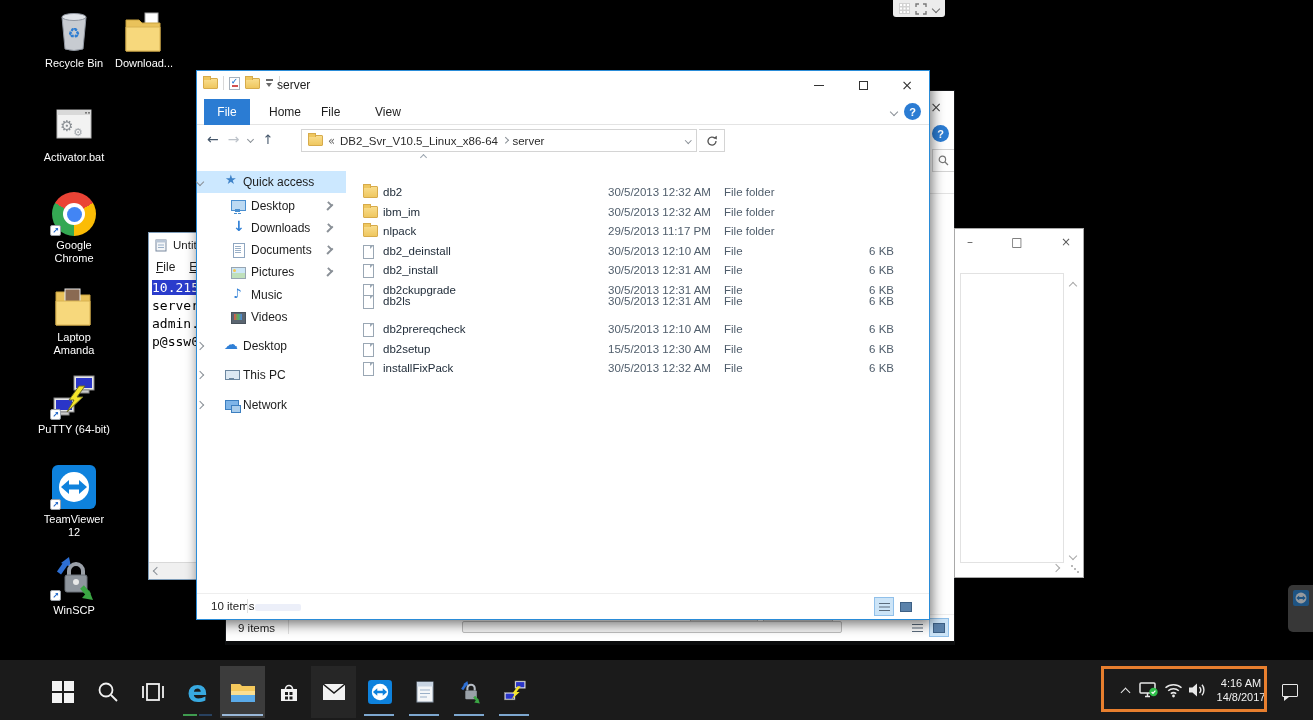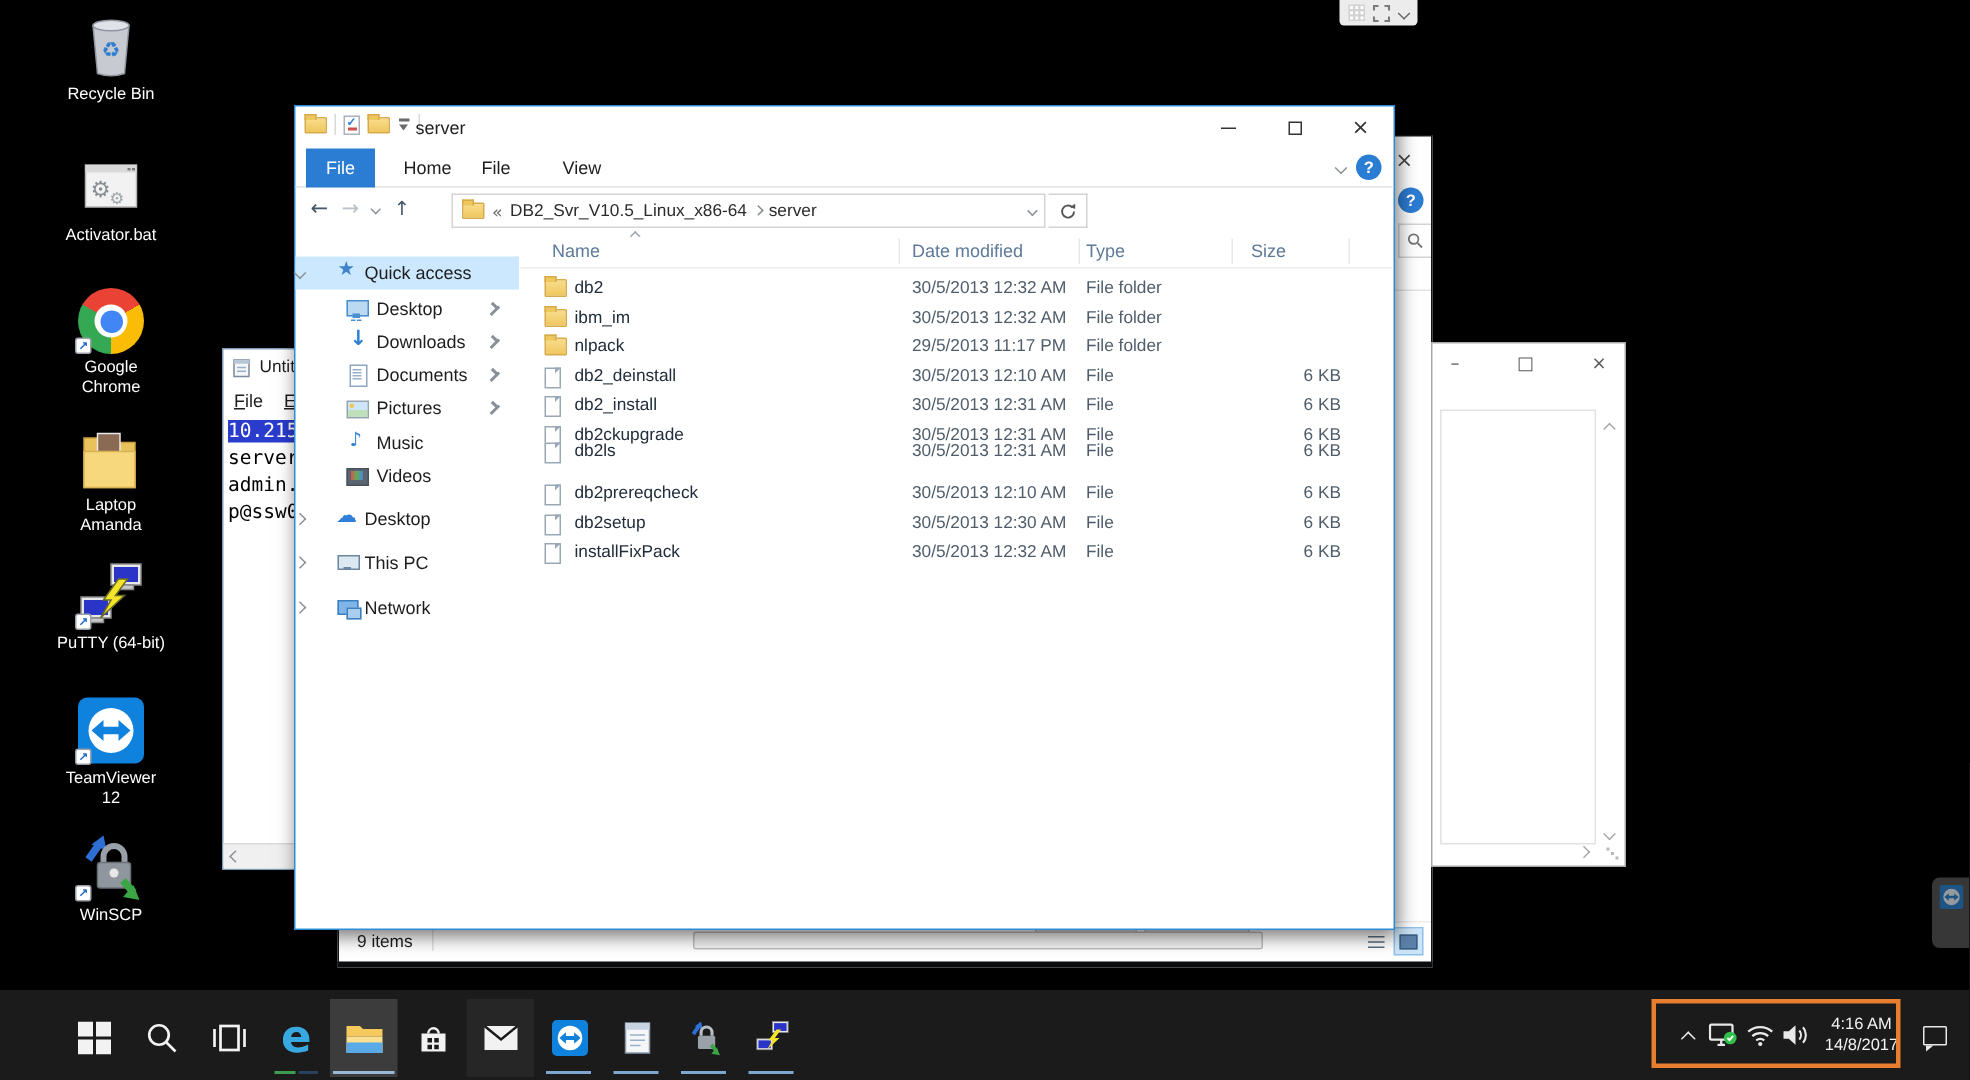--- a/index.html
+++ b/index.html
@@ -181,20 +181,30 @@
     <div class="art">
       <svg width="36" height="46" viewBox="0 0 36 46">
         <path d="M6 9 L30 9 L27 41 Q18 44 9 41 Z" fill="#c7cbd1" stroke="#9096a0"></path>
         <ellipse cx="18" cy="9" rx="12" ry="3.5" fill="#dfe3e8" stroke="#9096a0"></ellipse>
         <text x="18" y="30" text-anchor="middle" font-size="14" fill="#2e7dd2" font-family="DejaVu Sans">♻</text>
       </svg>
     </div>
     <div class="lbl">Recycle Bin</div>
   </div>
 
+  <div class="dicon" style="left:108px;top:6px">
+    <div class="art">
+      <svg width="42" height="44" viewBox="0 0 42 44">
+        <rect x="22" y="3" width="13" height="17" fill="#fff" stroke="#a8a8a8"></rect>
+        <path d="M3 10 h13 l3 3 h18 v28 h-34 z" fill="#e9c25b" stroke="#c9a23f"></path>
+        <path d="M3 17 h34 v24 h-34 z" fill="#f7d87c" stroke="#d8b252"></path>
+      </svg>
+    </div>
+    <div class="lbl">Download...</div>
+  </div>
 
   <div class="dicon" style="left:38px;top:100px">
     <div class="art">
       <svg width="40" height="42" viewBox="0 0 40 42">
         <rect x="3" y="4" width="34" height="28" fill="#f2f2f2" stroke="#b5b5b5"></rect>
         <rect x="3" y="4" width="34" height="5" fill="#d9d9d9"></rect>
         <rect x="31" y="6" width="2" height="1.6" fill="#7a7a7a"></rect>
           <rect x="34" y="6" width="2" height="1.6" fill="#7a7a7a"></rect>
         <text x="13" y="25" text-anchor="middle" font-size="15" fill="#8a8f94" font-family="DejaVu Sans">⚙</text>
         <text x="24" y="30" text-anchor="middle" font-size="11" fill="#a0a5aa" font-family="DejaVu Sans">⚙</text>
@@ -438,30 +448,20 @@
           <span class="ic ic-thispc" style="left:27px"></span>
           <span class="nlbl" style="left:46px">This PC</span>
         </div>
         <div class="nav-row" style="top: 323px;">
           <span class="chev r chv" style="left:9px9px;top:8px"></span>
           <span class="ic ic-network" style="left:27px"></span>
           <span class="nlbl" style="left:46px">Network</span>
         </div>
       </div>
 
-    <div class="hdr">
-      <span style="left:21px">Name</span>
-      <span style="left:261px">Date modified</span>
-      <span style="left:377px">Type</span>
-      <span style="left:487px">Size</span>
-      <span class="s" style="left:252px"></span>
-        <span class="s" style="left:372px"></span>
-      <span class="s" style="left:474px"></span>
-        <span class="s" style="left:552px"></span>
-    </div>
     <span class="chev u sort" style="width:5px;height:5px;border-color:#9aa4ae"></span>
 
     <div id="file-rows">
         <div class="frow" style="top: 112px;">
           <span class="fico ico-folder"></span>
           <span class="fname">db2</span>
           <span class="fdate">30/5/2013 12:32 AM</span>
           <span class="ftype">File folder</span>
           <span class="fsize"></span>
         </div>
@@ -510,33 +510,44 @@
         <div class="frow" style="top: 249.2px;">
           <span class="fico ico-file"></span>
           <span class="fname">db2prereqcheck</span>
           <span class="fdate">30/5/2013 12:10 AM</span>
           <span class="ftype">File</span>
           <span class="fsize">6 KB</span>
         </div>
         <div class="frow" style="top: 268.8px;">
           <span class="fico ico-file"></span>
           <span class="fname">db2setup</span>
-          <span class="fdate">30/5/2013 12:30 AM</span>
+          <span class="fdate">15/5/2013 12:30 AM</span>
           <span class="ftype">File</span>
           <span class="fsize">6 KB</span>
         </div>
         <div class="frow" style="top: 288.4px;">
           <span class="fico ico-file"></span>
           <span class="fname">installFixPack</span>
           <span class="fdate">30/5/2013 12:32 AM</span>
           <span class="ftype">File</span>
           <span class="fsize">6 KB</span>
         </div>
       </div>
 
+    <div class="status">
+      <span class="cnt">10 items</span>
+      <span class="div"></span>
+      <span class="smudge"></span>
+      <span class="vbtn sel" style="right:36px">
+          <span class="g-details"></span>
+        </span>
+      <span class="vbtn" style="right:14px">
+          <span class="g-thumbs"></span>
+        </span>
+    </div>
   </div>
 
   <div id="tvtop">
     <span class="gridicon"></span>
     <svg width="12" height="12" viewBox="0 0 12 12">
       <path d="M1 4 V1 h3 M8 1 h3 v3 M11 8 v3 h-3 M4 11 H1 V8" stroke="#7a7a7a" fill="none" stroke-width="1.4"></path>
     </svg>
     <span class="chev d" style="border-color:#6a6a6a"></span>
   </div>
 

